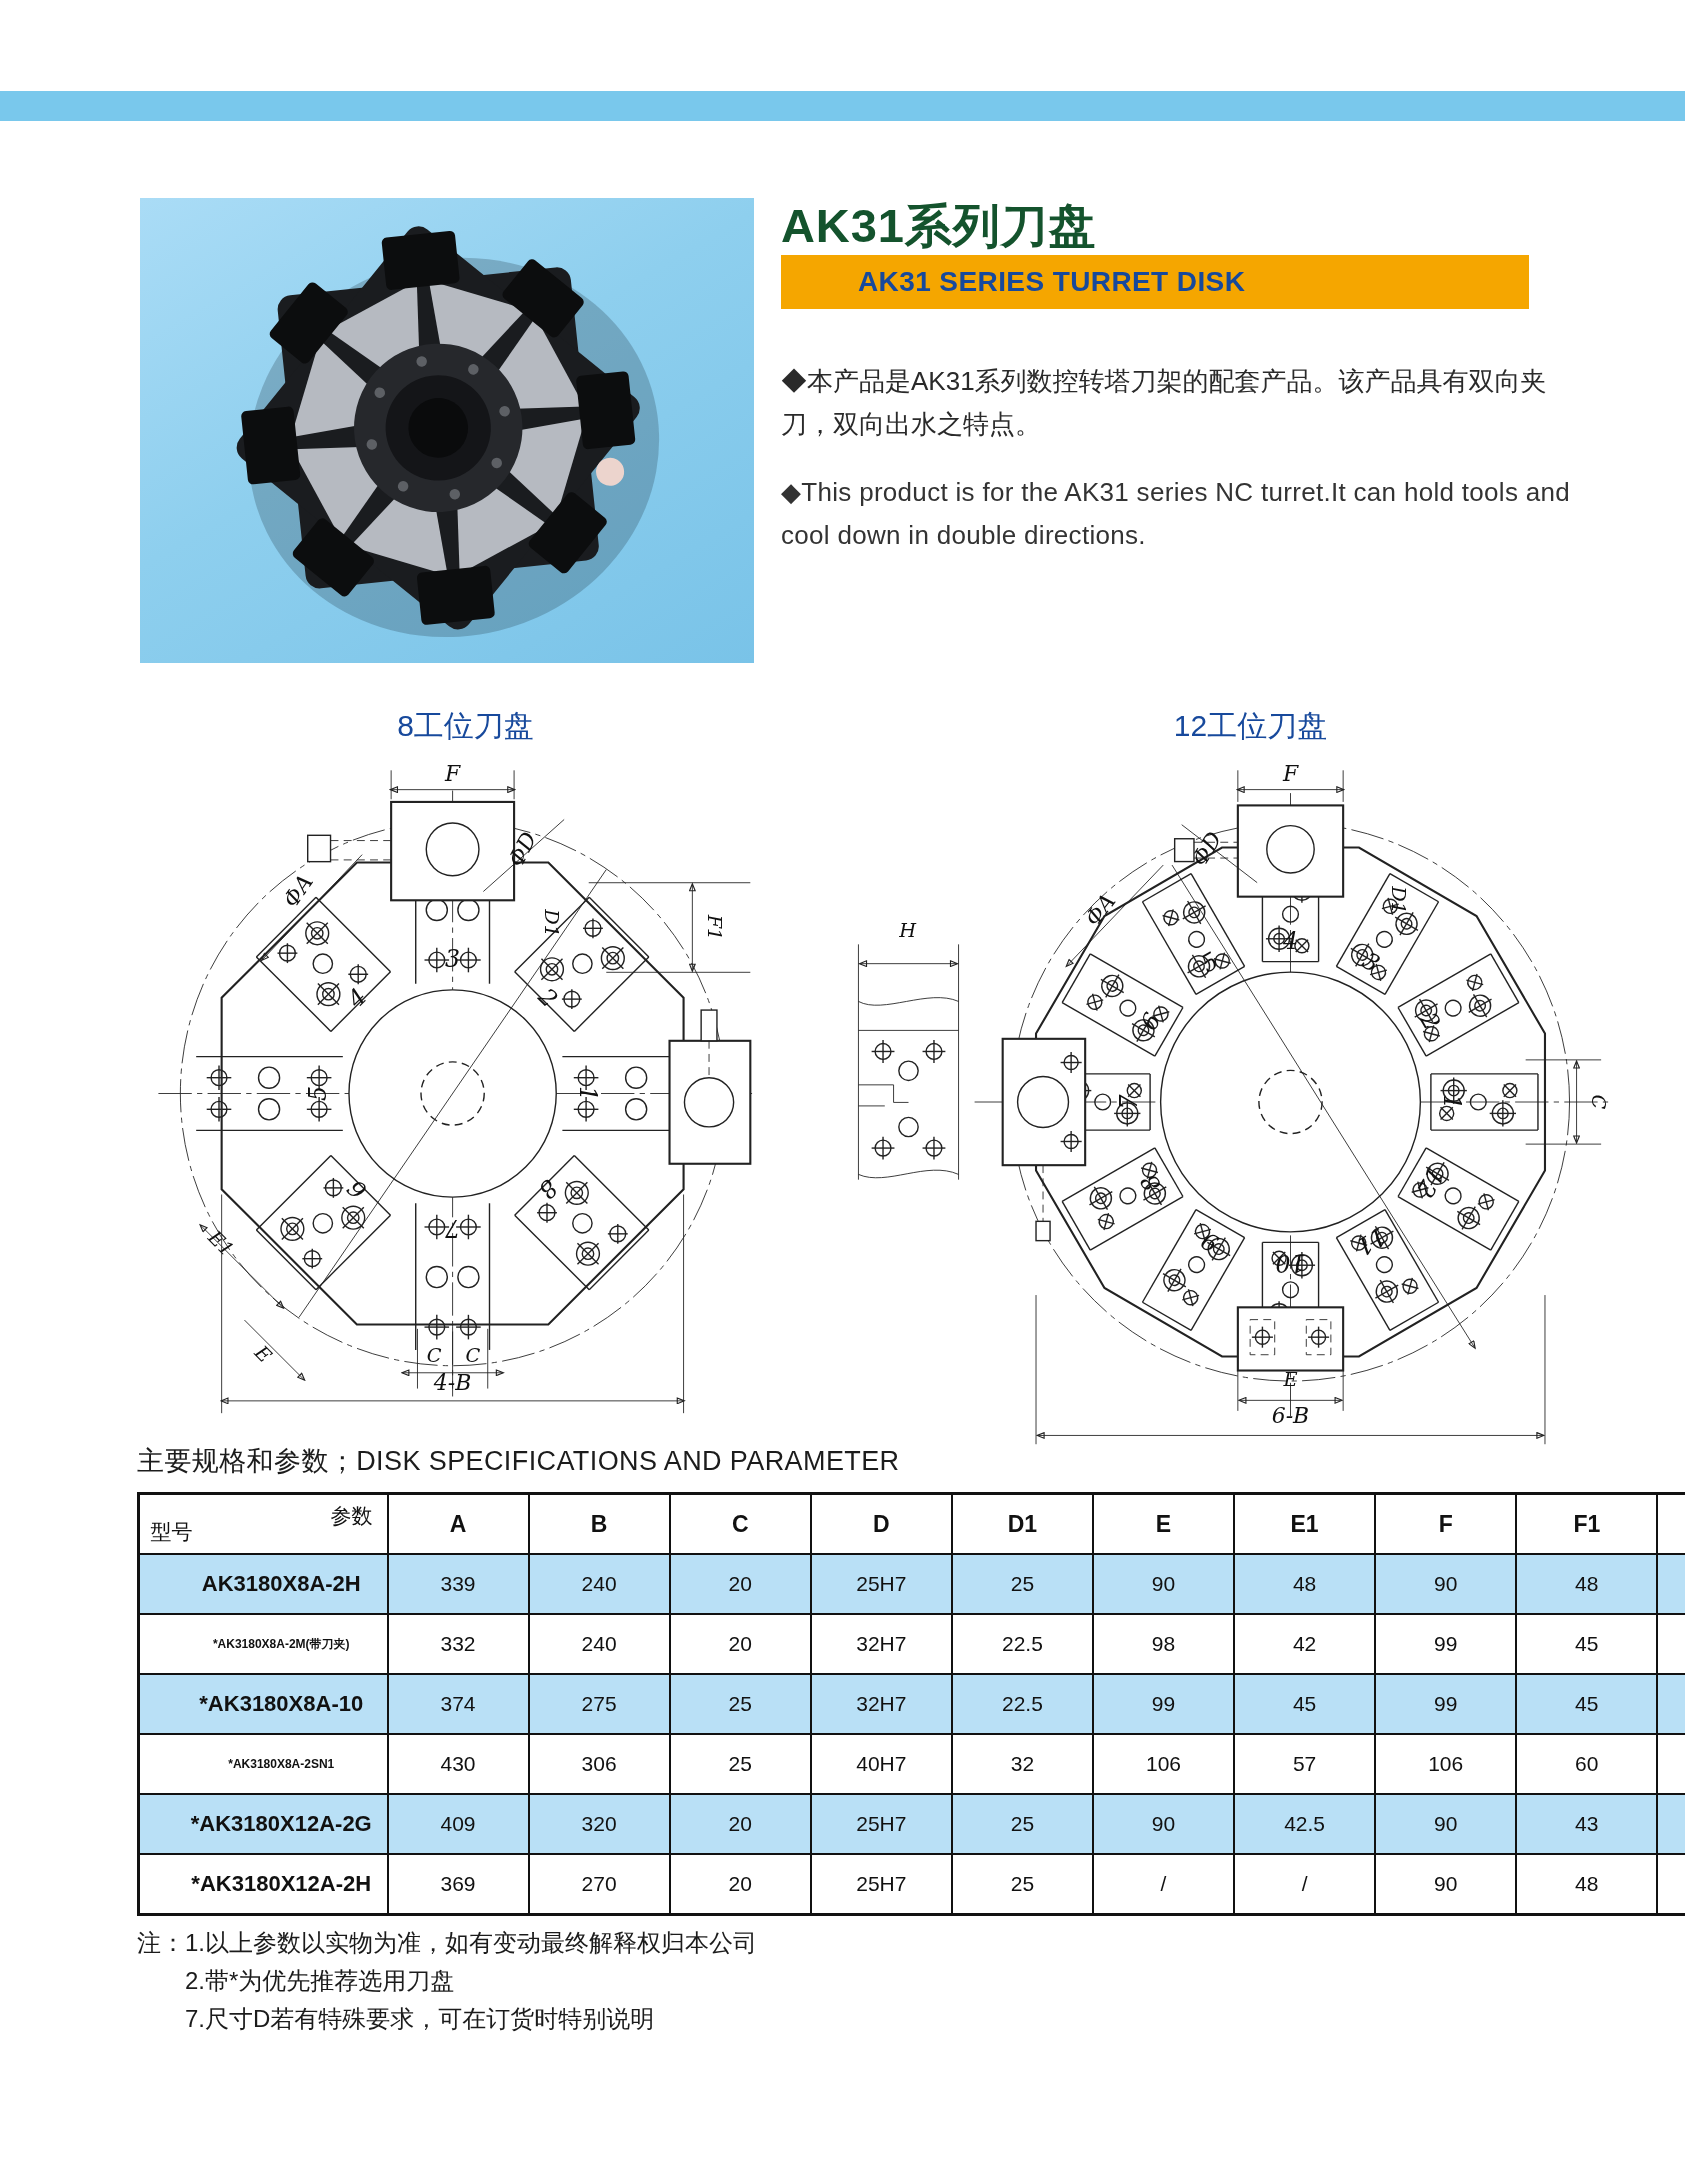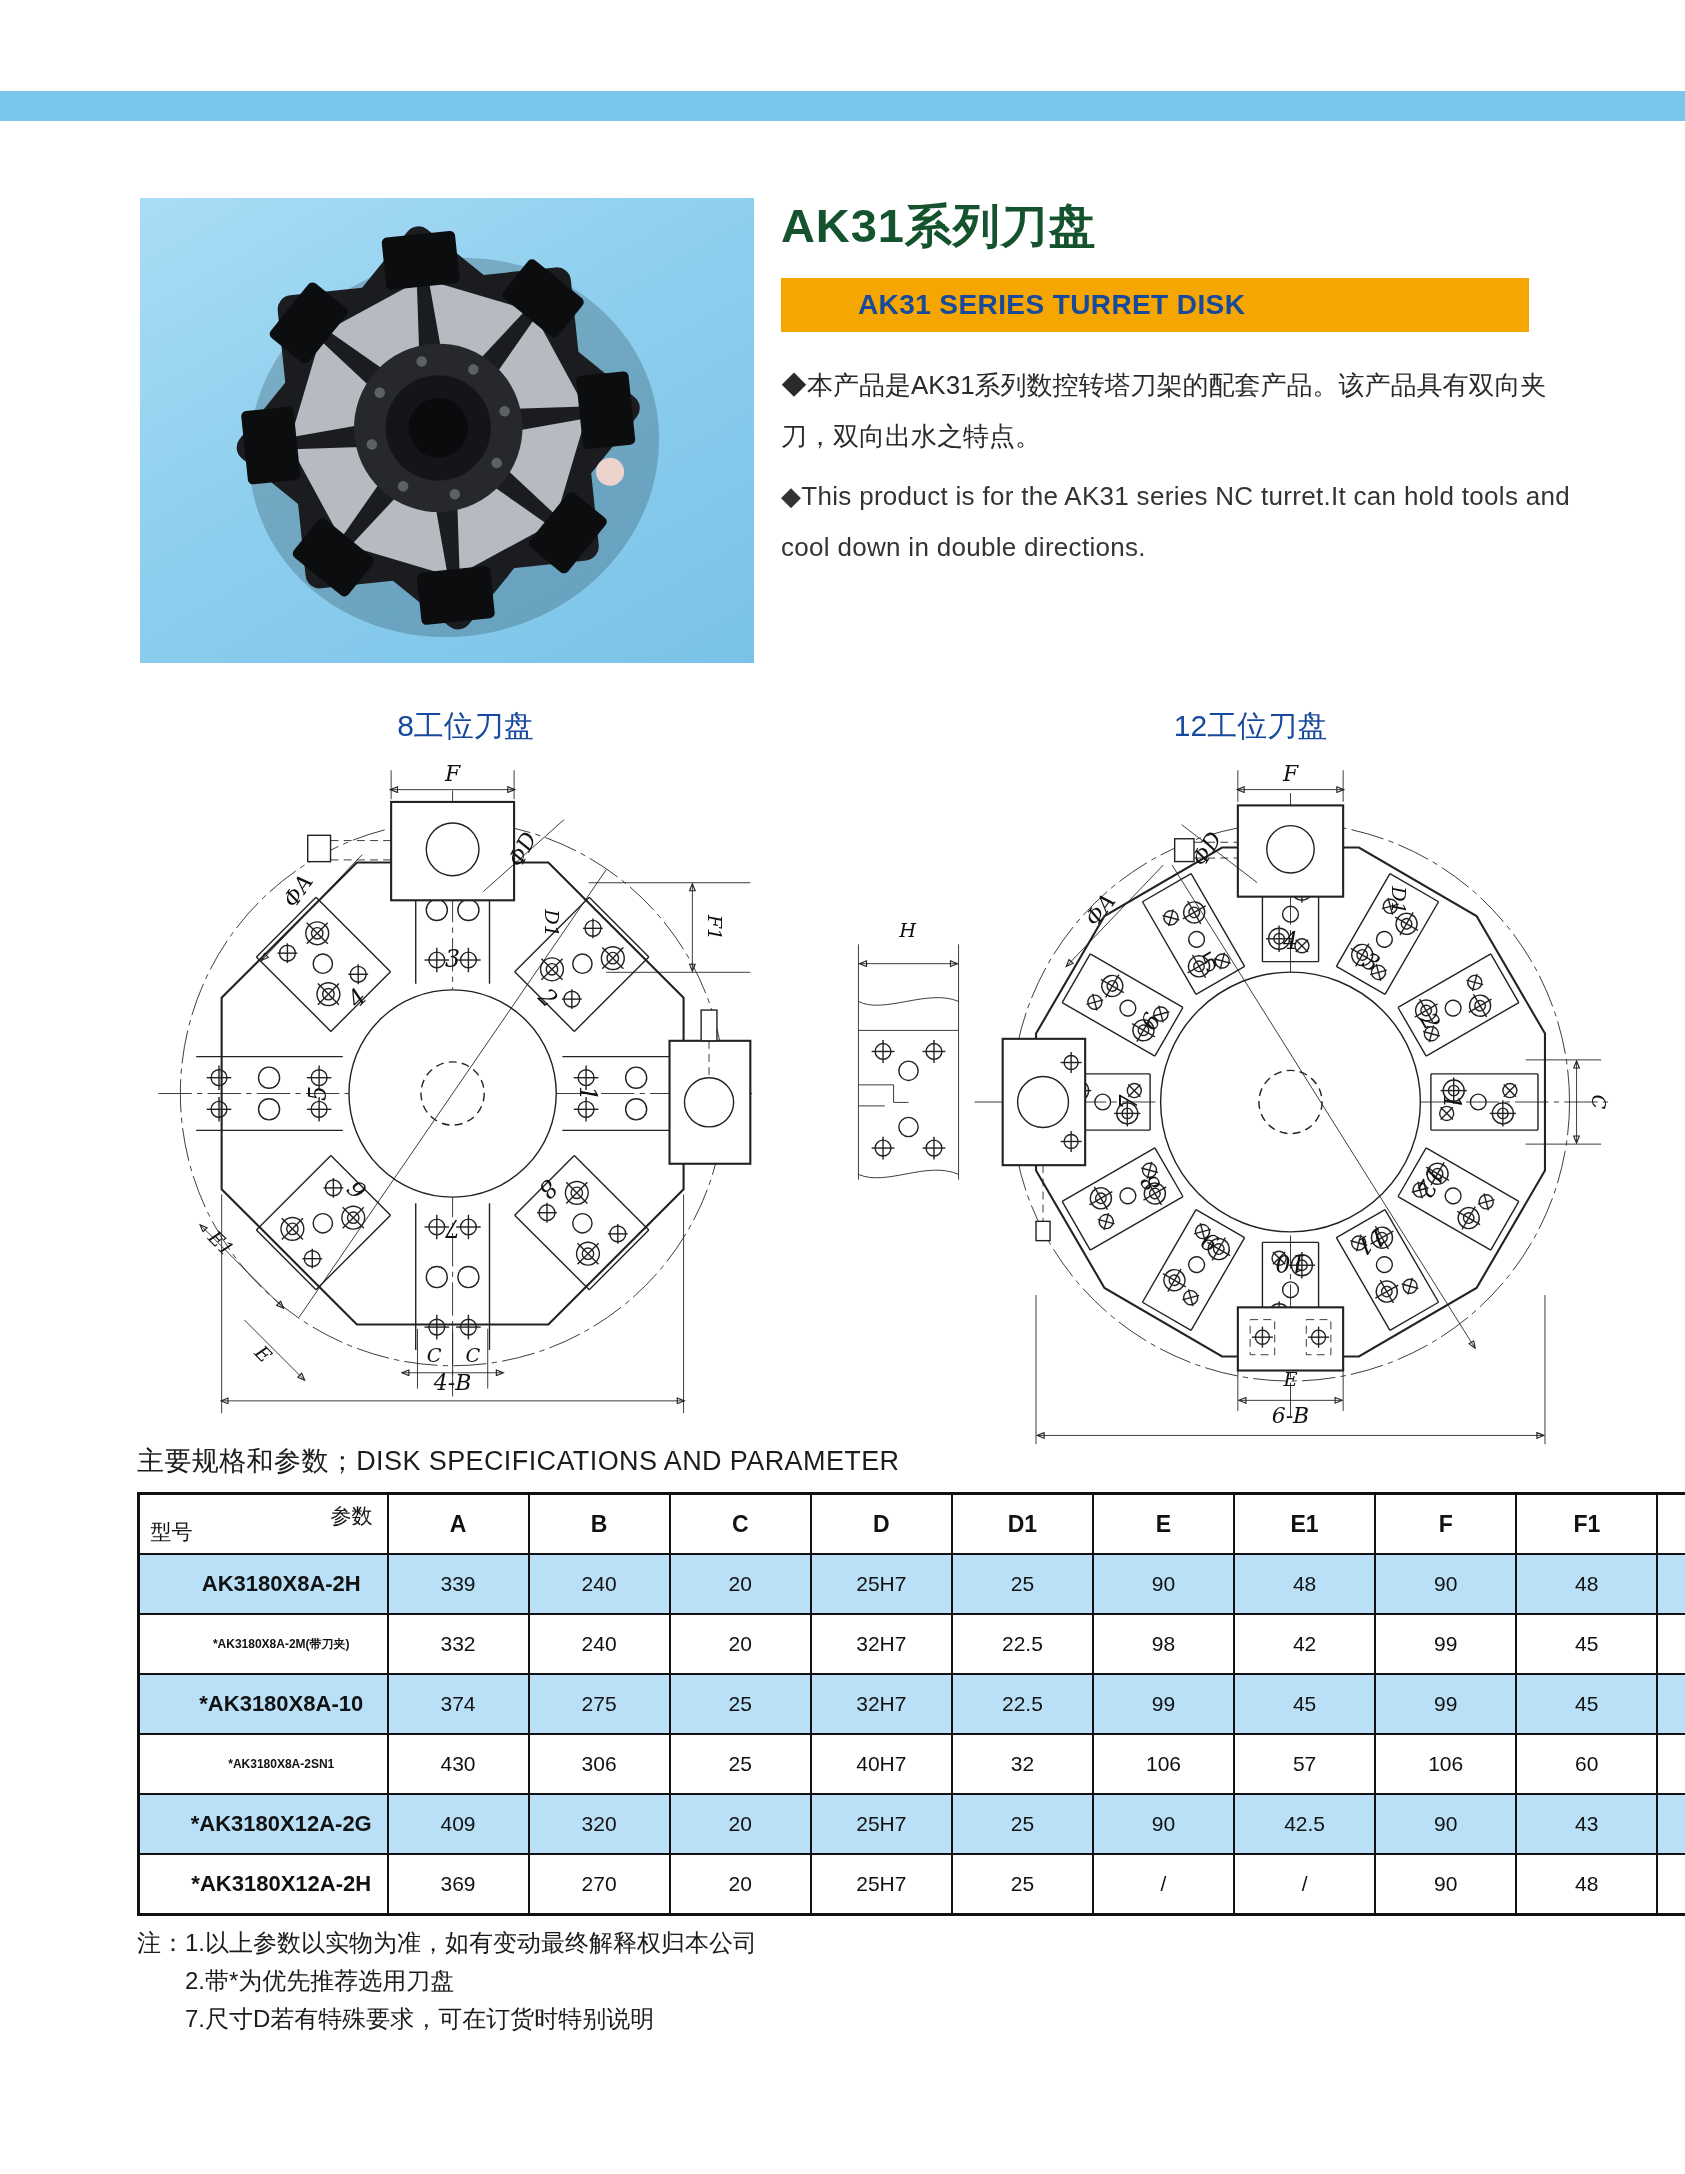--- a/index.html
+++ b/index.html
@@ -5,23 +5,23 @@
   html,body{margin:0;padding:0;background:#e8e8e8;}
   .page{position:relative;width:1685px;height:2174px;background:#ffffff;overflow:hidden;
         font-family:"Liberation Sans",sans-serif;color:#222;}
   .band{position:absolute;left:0;top:91px;width:1685px;height:30px;}
   
   .photo{position:absolute;left:140px;top:198px;width:614px;height:465px;
          background:linear-gradient(150deg,#aadcf6 0%,#8ecfee 45%,#79c3e8 100%);}
   .photo svg{display:block;width:100%;height:100%;}
   
   .title-cn{position:absolute;left:781px;top:195px;font-size:47px;font-weight:bold;letter-spacing:0.9px;}
-  .banner{position:absolute;left:781px;top:278px;width:748px;height:54px;display:flex;align-items:center;}
+  .banner{position:absolute;left:781px;top:255px;width:748px;height:54px;display:flex;align-items:center;}
   .banner span{padding-left:77px;font-size:28px;font-weight:600;letter-spacing:0.4px;}
-  .desc{position:absolute;left:781px;width:794px;font-size:26px;line-height:51px;color:#2a2a2a;}
+  .desc{position:absolute;left:781px;width:794px;font-size:26px;line-height:43px;color:#2a2a2a;}
   .desc.cn{top:360px;}
   .desc.en{top:471px;letter-spacing:0.3px;color:#333;}
   
   .dw-label{position:absolute;font-size:30px;font-weight:500;width:351px;text-align:center;}
   .dw-label.l{left:290px;top:706px;}
   .dw-label.r{left:1075px;top:706px;}
   
   .dw{position:absolute;}
   .dw svg{display:block;width:100%;height:100%;}
   .dw line,.dw circle,.dw path,.dw rect,.dw polygon,.dw polyline{stroke:#222;fill:none;stroke-width:1.6;}

